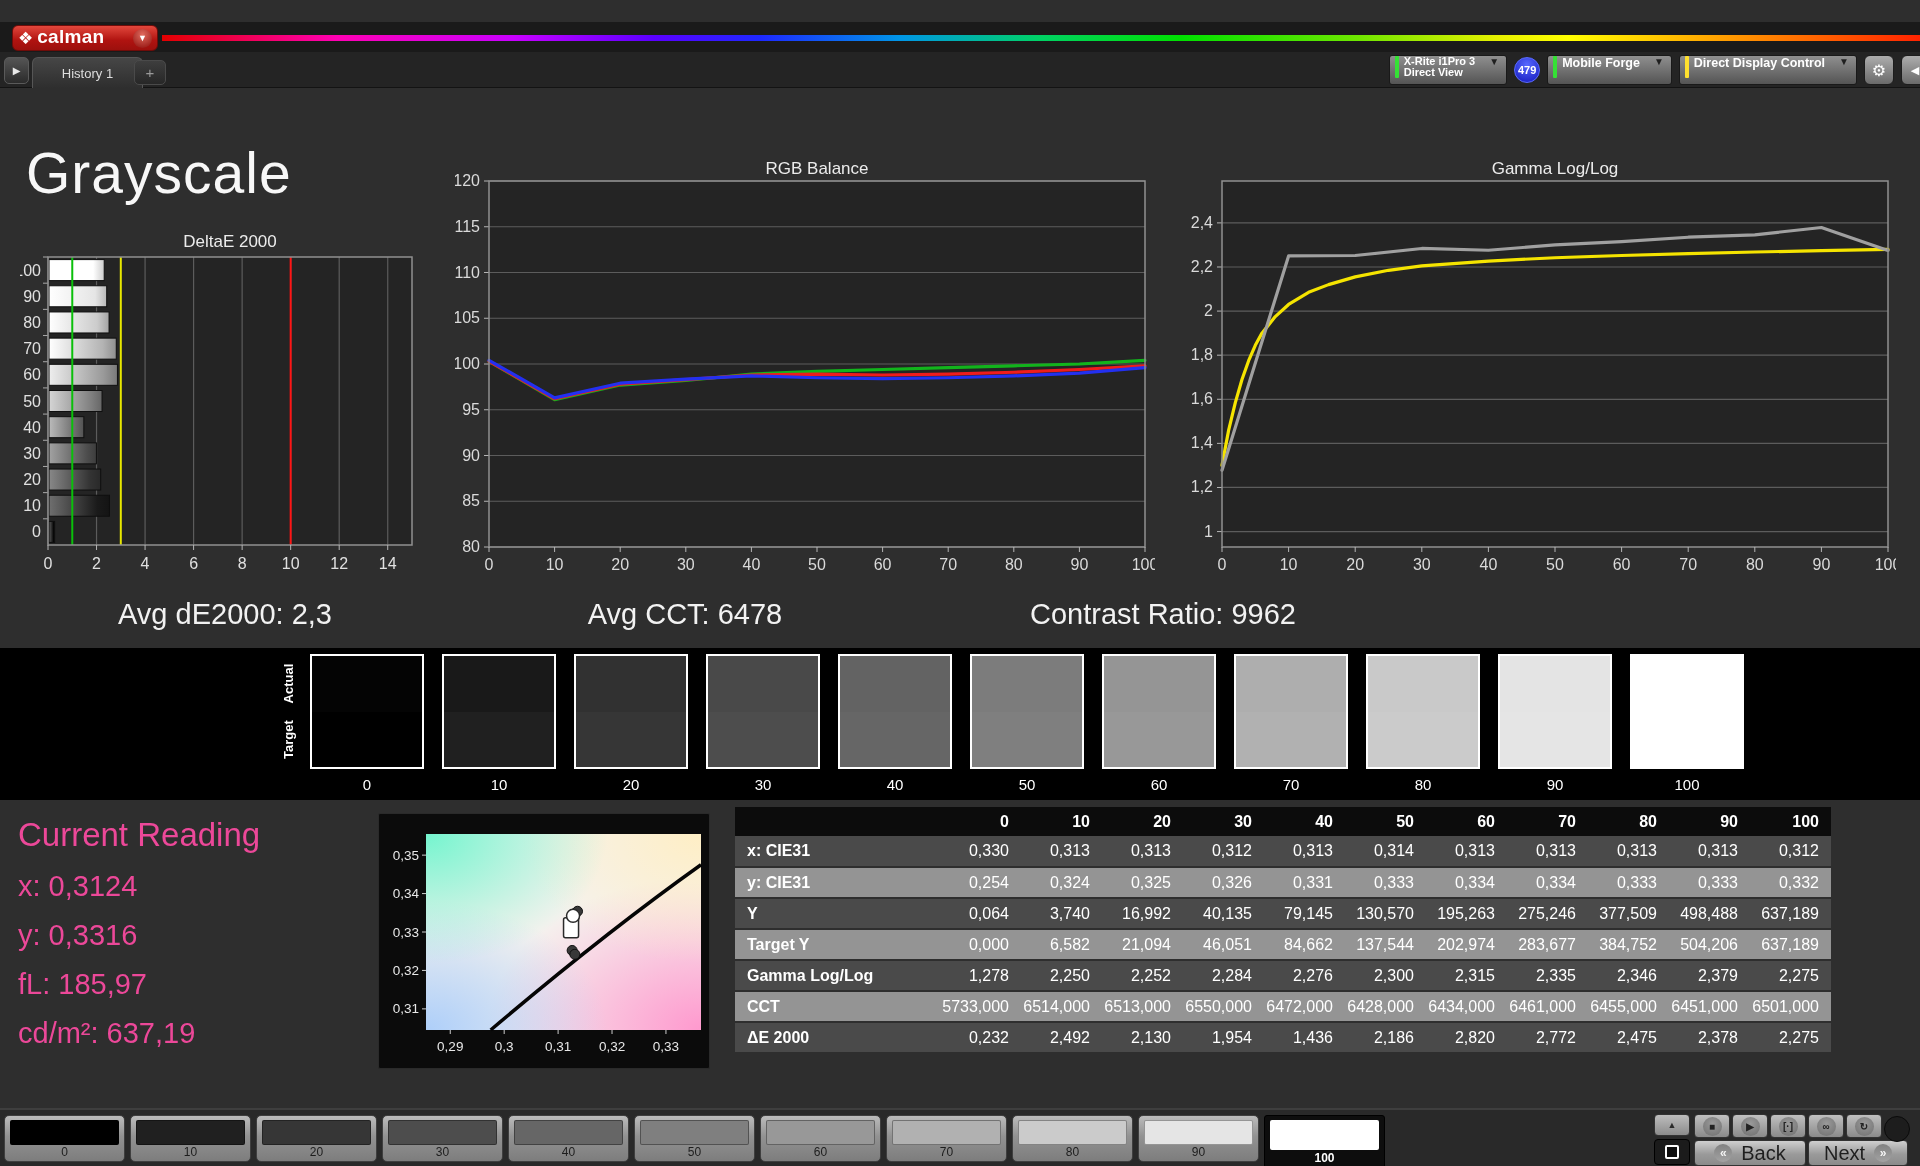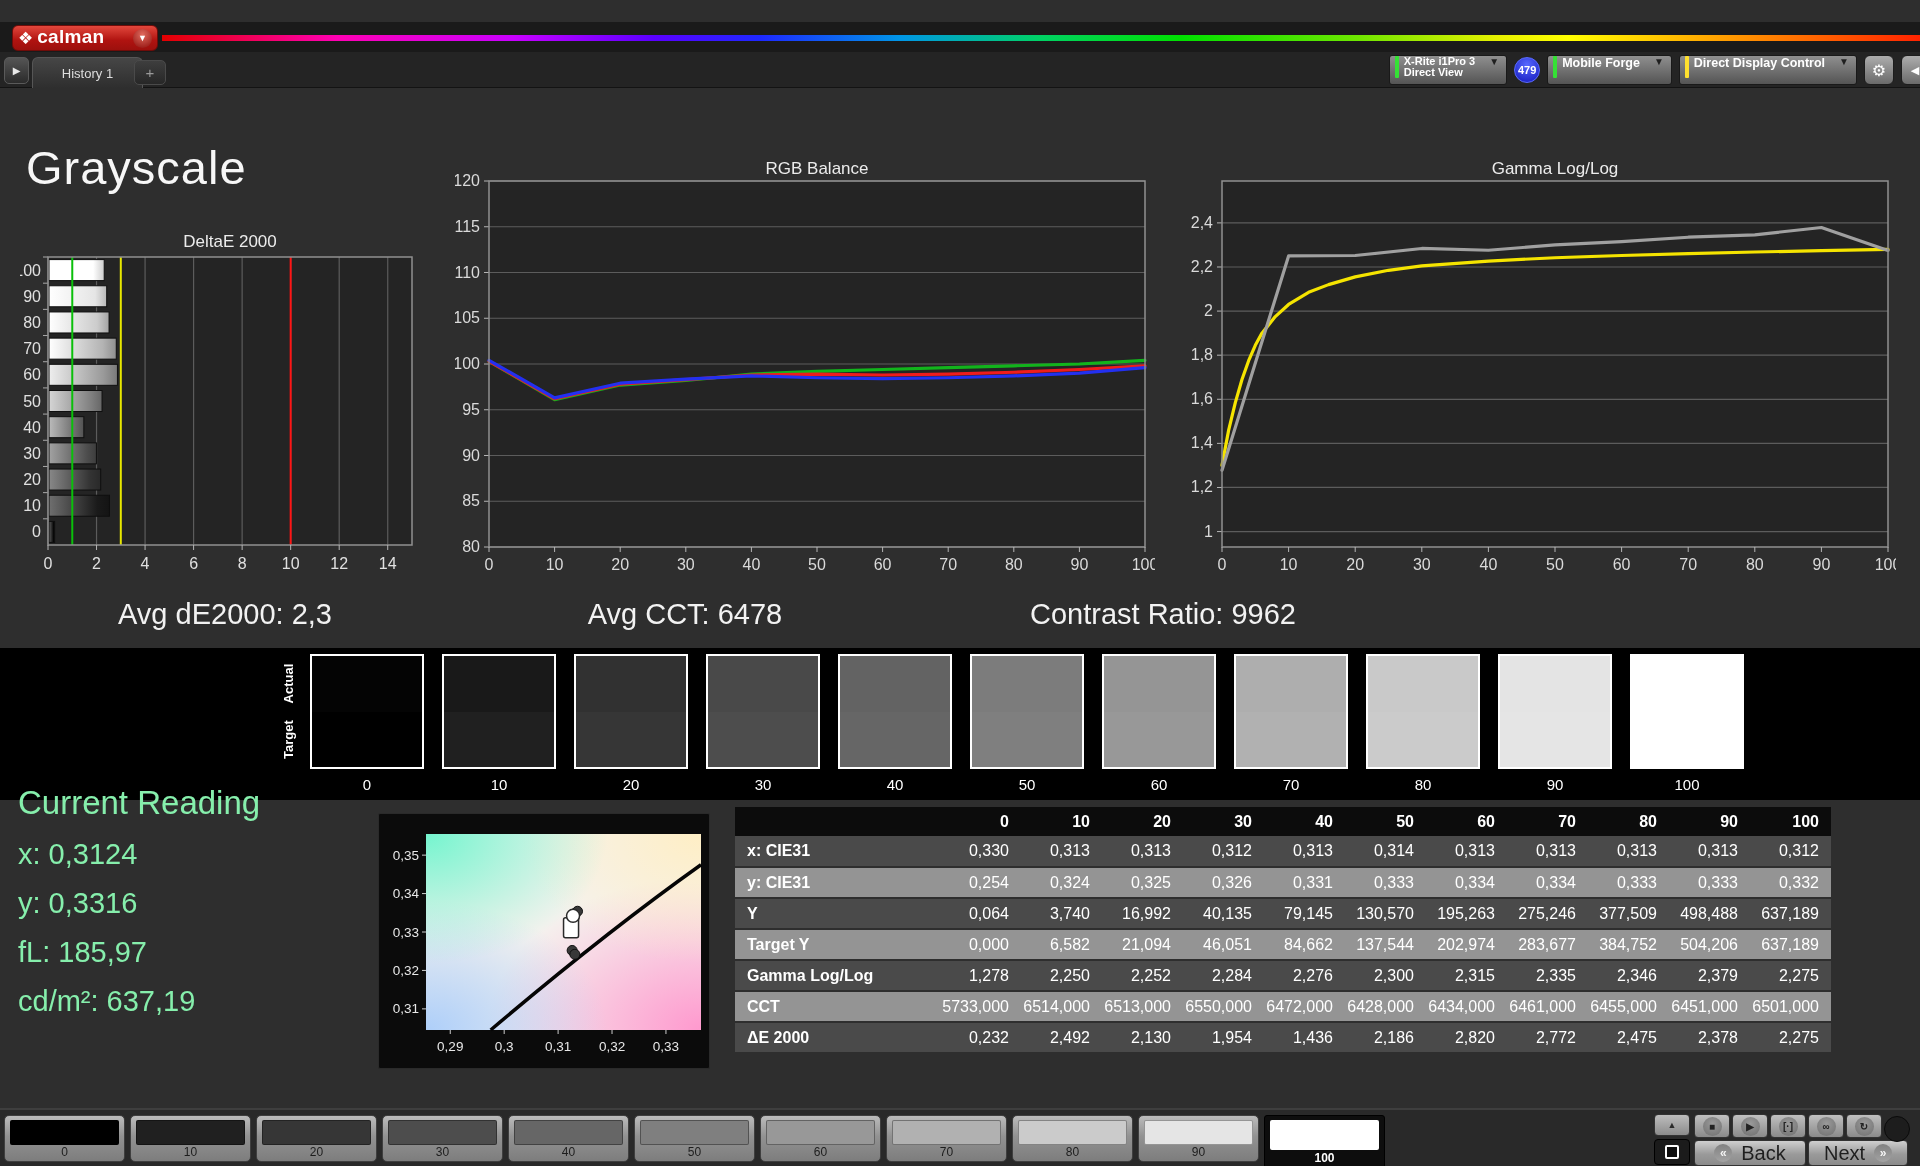--- a/index.html
+++ b/index.html
@@ -30,35 +30,35 @@
 .meter{height:30px;background:linear-gradient(#8f8f8f,#545454);border:1px solid #191919;border-radius:3px;display:flex;padding:0 7px 0 5px;gap:5px;color:#fff}
 .statusline{width:4px;height:22px;border-radius:1px}
 .meter .two{display:flex;flex-direction:column;line-height:11px;font-size:11px;font-weight:bold}
 .meter .one{font-size:12.5px;font-weight:bold}
 .meter .dd{color:#1f1f1f;font-size:10px;margin-left:9px}
 .badge{width:26px;height:26px;border-radius:50%;background:radial-gradient(circle at 50% 28%,#5668ff,#1318bc);border:1px solid #5a6aff;color:#fff;font-size:11px;font-weight:bold;display:flex;align-items:center;justify-content:center}
 .sqbtn{width:30px;height:30px;border-radius:6px;background:linear-gradient(#adadad,#6a6a6a);border:1px solid #1d1d1d;color:#fff;font-size:16px;display:flex;align-items:center;justify-content:center}
 .sqbtn.half{width:28px;margin-right:-9px}
 
 
-.page-title{position:absolute;left:26px;top:140px;font-size:47px;font-weight:300;color:#f7f7f7;letter-spacing:1px}
+.page-title{position:absolute;left:26px;top:140px;font-size:57px;font-weight:300;color:#f7f7f7;letter-spacing:1px}
 .chartbox{position:absolute}
 .stat{position:absolute;top:598px;font-size:29px;color:#f2f2f2;text-align:center;font-weight:300}
 
 
 .swatchstrip{position:absolute;left:0;top:648px;width:100%;height:152px;background:#000}
 .rot{position:absolute;color:#fff;font-size:13px;font-weight:bold;transform:rotate(-90deg);width:60px;text-align:center}
 .swatch-row{position:absolute;left:310px;top:6px;display:flex;gap:18px}
 .sw-wrap{width:114px;display:flex;flex-direction:column;align-items:center}
 .sw{width:114px;height:115px;border:2px solid #fff;display:flex;flex-direction:column}
 .sw div{flex:1}
 .sw-lbl{margin-top:7px;font-size:15px;color:#fff}
 
 
-.current-reading{position:absolute;left:18px;top:784px;color:#86efac}
+.current-reading{position:absolute;left:18px;top:816px;color:#ec4899}
 .cr-title{font-size:33px;font-weight:300;margin-bottom:16px}
 .cr-line{font-size:29px;font-weight:300;margin-bottom:16px}
 
 
 .cie-panel{position:absolute;left:378px;top:813px;width:332px;height:256px;background:#0b0b0b;border:1px solid #2a2a2a;border-radius:2px}
 .cie-bg{position:absolute;left:47px;top:20px;width:275px;height:196px;
 background:
 radial-gradient(120% 120% at 0% 0%,rgba(110,245,205,.95) 0%,rgba(110,245,205,0) 55%),
 radial-gradient(120% 120% at 100% 0%,rgba(255,238,195,.95) 0%,rgba(255,238,195,0) 55%),
 radial-gradient(120% 120% at 0% 100%,rgba(170,205,250,.95) 0%,rgba(170,205,250,0) 55%),

